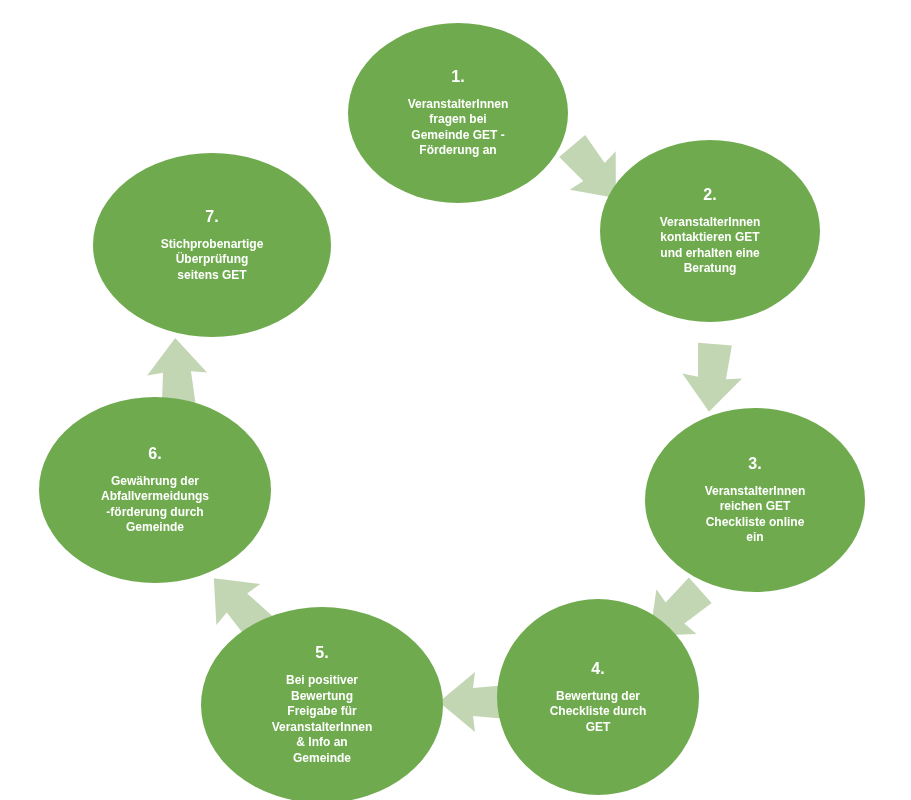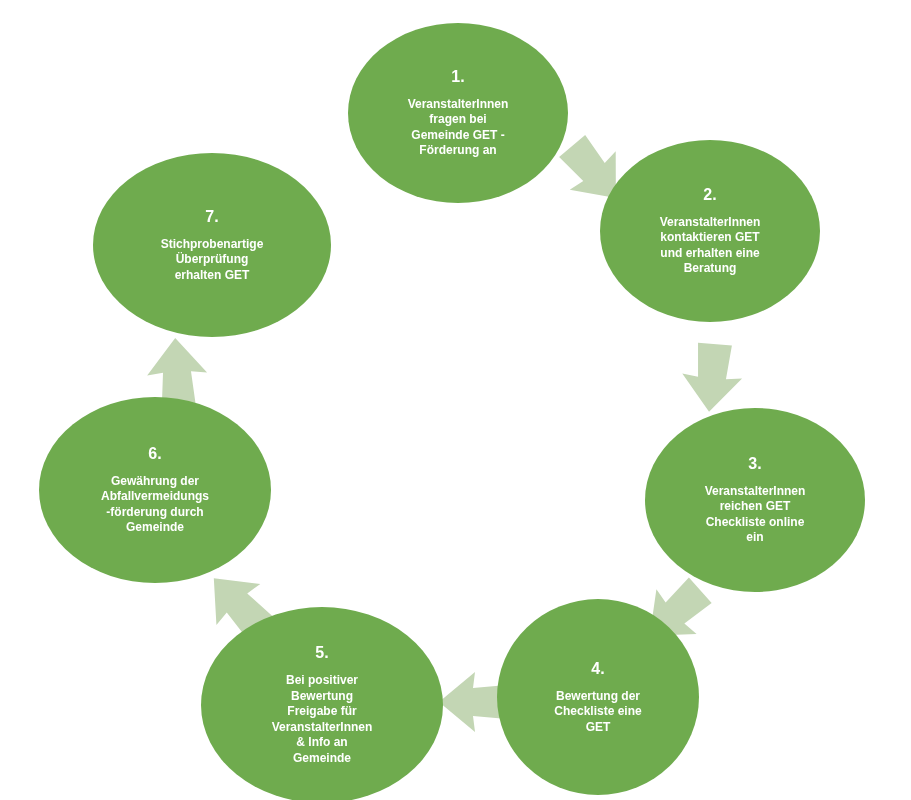--- a/index.html
+++ b/index.html
@@ -100,21 +100,21 @@
       <div class="node-label" style="left: 645px; top: 408px; width: 220px; height: 184px;">
         <div class="node-number">3.</div>
         <div class="node-text">VeranstalterInnen
 reichen GET
 Checkliste online
 ein</div>
       </div>
       <div class="node-label" style="left: 497px; top: 599px; width: 202px; height: 196px;">
         <div class="node-number">4.</div>
         <div class="node-text">Bewertung der
-Checkliste eine
+Checkliste durch
 GET</div>
       </div>
       <div class="node-label" style="left: 201px; top: 607px; width: 242px; height: 196px;">
         <div class="node-number">5.</div>
         <div class="node-text">Bei positiver
 Bewertung
 Freigabe für
 VeranstalterInnen
 &amp; Info an
 Gemeinde</div>
@@ -123,17 +123,17 @@
         <div class="node-number">6.</div>
         <div class="node-text">Gewährung der
 Abfallvermeidungs
 -förderung  durch
 Gemeinde</div>
       </div>
       <div class="node-label" style="left: 93px; top: 153px; width: 238px; height: 184px;">
         <div class="node-number">7.</div>
         <div class="node-text">Stichprobenartige
 Überprüfung
-erhalten GET</div>
+seitens GET</div>
       </div>
     </div>
 
 </div>
 
 </body></html>

